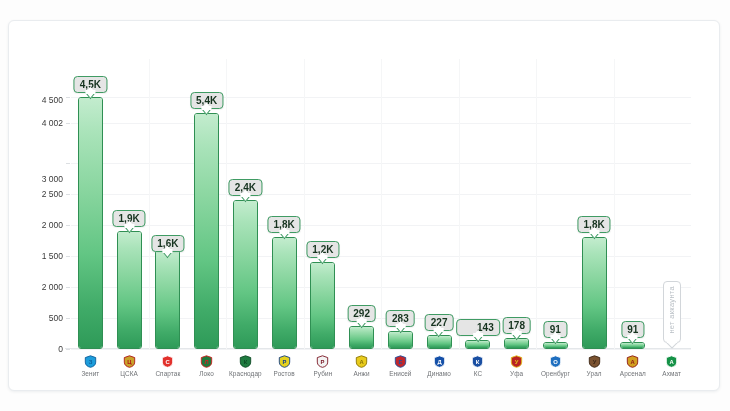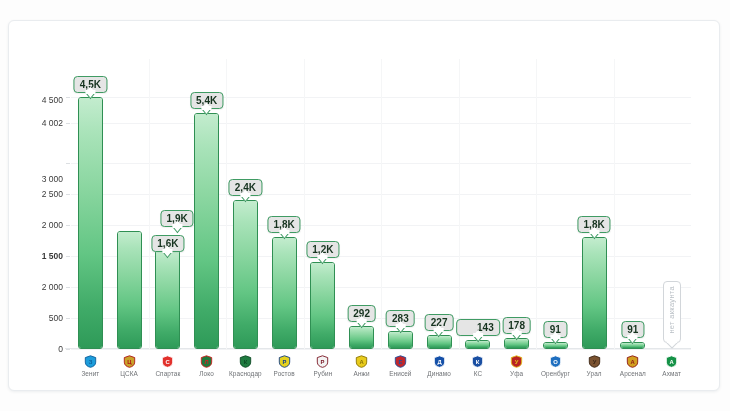--- a/index.html
+++ b/index.html
@@ -185,21 +185,21 @@
         <div class="grid-v" style="left: 542.5px;"></div>
       </div>
 
     <div id="ylabels">
         <div class="ylabel" style="left: 8px; top: 323px;">0</div>
         <div class="ytickmark" style="left: 57px; top: 328px;"></div>
         <div class="ylabel" style="left: 8px; top: 292px;">500</div>
         <div class="ytickmark" style="left: 57px; top: 297px;"></div>
         <div class="ylabel" style="left: 8px; top: 261px;">2 000</div>
         <div class="ytickmark" style="left: 57px; top: 266px;"></div>
-        <div class="ylabel" style="left: 8px; top: 230px; font-weight: bold;">1 500</div>
+        <div class="ylabel" style="left: 8px; top: 230px;">1 500</div>
         <div class="ytickmark" style="left: 57px; top: 235px;"></div>
         <div class="ylabel" style="left: 8px; top: 199px;">2 000</div>
         <div class="ytickmark" style="left: 57px; top: 204px;"></div>
         <div class="ylabel" style="left: 8px; top: 168px;">2 500</div>
         <div class="ytickmark" style="left: 57px; top: 173px;"></div>
         <div class="ylabel" style="left: 8px; top: 137px; margin-top: 16px;">3 000</div>
         <div class="ytickmark" style="left: 57px; top: 142px;"></div>
         <div class="ylabel" style="left: 8px; top: 97px;">4 002</div>
         <div class="ytickmark" style="left: 57px; top: 102px;"></div>
         <div class="ylabel" style="left: 8px; top: 74px;">4 500</div>
@@ -247,21 +247,21 @@
         </div>
         <div class="bar" title="Урал: 1,8K" style="left: 572.625px; width: 25px; height: 111.6px; bottom: auto; top: 216.4px;">
           <i></i>
         </div>
         <div class="bar" title="Арсенал: 91" style="left: 611.375px; width: 25px; height: 7px; bottom: auto; top: 321px;">
           <i></i>
         </div>
       </div>
     <div id="callouts">
         <div class="callout" style="left: 81.375px; top: 55px;">4,5K</div>
-        <div class="callout" style="left: 120.125px; top: 189.2px; margin-left: 48px;">1,9K</div>
+        <div class="callout" style="left: 120.125px; top: 189.2px;">1,9K</div>
         <div class="callout" style="left: 158.875px; top: 214px;">1,6K</div>
         <div class="callout" style="left: 197.625px; top: 70.6px;">5,4K</div>
         <div class="callout" style="left: 236.375px; top: 158.2px;">2,4K</div>
         <div class="callout" style="left: 275.125px; top: 195.4px;">1,8K</div>
         <div class="callout" style="left: 313.875px; top: 220.2px;">1,2K</div>
         <div class="callout" style="left: 352.625px; top: 284.184px;">292</div>
         <div class="callout" style="left: 391.375px; top: 289.454px;">283</div>
         <div class="callout" style="left: 430.125px; top: 292.926px;">227</div>
         <div class="callout" style="left: 468.875px; top: 298.134px; padding-left: 20px;">143</div>
         <div class="callout" style="left: 507.625px; top: 295.964px;">178</div>

